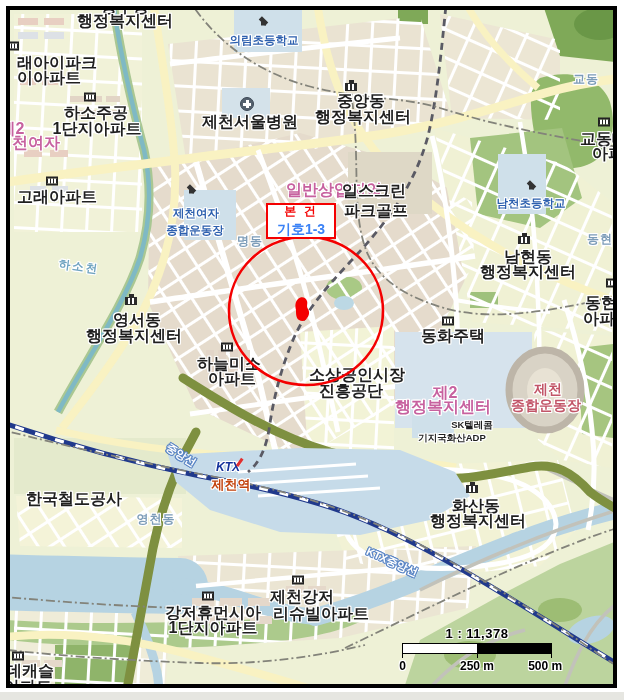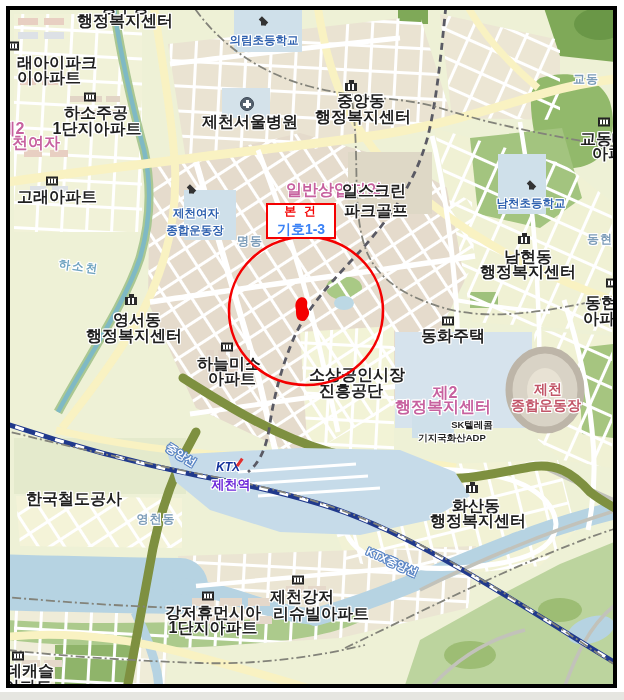--- a/index.html
+++ b/index.html
@@ -12,21 +12,21 @@
   .labels{position:absolute;left:0;top:0;width:624px;height:700px;z-index:10;}
   .lbl{position:absolute;transform:translate(-50%,-50%);white-space:nowrap;
     font-weight:bold;font-size:16px;color:#1f1f1f;line-height:1;
     text-shadow:-1px -1px 0 #fff,0 -1px 0 #fff,1px -1px 0 #fff,-1px 0 0 #fff,1px 0 0 #fff,-1px 1px 0 #fff,0 1px 0 #fff,1px 1px 0 #fff;}
   .lbl.small{font-size:9.5px;}
   .lbl.dong{color:#7c9cb8;font-size:12px;letter-spacing:1px;}
   .lbl.stream{color:#6fa3c0;font-size:11.5px;letter-spacing:2px;}
   .lbl.school{color:#2c5fae;font-size:11.5px;}
   .lbl.pink{color:#c7619f;}
   .lbl.stadium{color:#c25568;font-size:14px;}
-  .lbl.station{color:#6d28d9;font-size:13px;}
+  .lbl.station{color:#c2410c;font-size:13px;}
   .lbl.rail{color:#ffffff;font-size:11px;
     text-shadow:-1px -1px 0 #5b86c5,0 -1px 0 #5b86c5,1px -1px 0 #5b86c5,-1px 0 0 #5b86c5,1px 0 0 #5b86c5,-1px 1px 0 #5b86c5,0 1px 0 #5b86c5,1px 1px 0 #5b86c5;}
   .lbl.ktx{color:#14329b;font-style:italic;font-weight:900;font-size:12px;letter-spacing:0;}
   .lbl.ktx::after{content:"";position:absolute;right:-4px;top:0;width:9px;height:2.5px;
     background:#e03030;transform:rotate(-55deg);}
   .ico{position:absolute;transform:translate(-50%,-50%);z-index:9;}
   .ico-apt{width:12px;height:9px;border:1px solid #222;border-top:2px solid #222;border-bottom:2px solid #222;
     background:repeating-linear-gradient(90deg,#222 0 1px,#fff 1px 3px);box-sizing:border-box;}
   .ico-gov{width:12px;height:8px;border:1px solid #2a2a2a;
     background:repeating-linear-gradient(90deg,#2a2a2a 0 2px,#fff 2px 4px);box-sizing:border-box;}
@@ -332,16 +332,33 @@
   <svg class="red-overlay" width="624" height="700" viewBox="0 0 624 700">
     <ellipse cx="306" cy="311" rx="77" ry="74" fill="none" stroke="#f40000" stroke-width="2.6"></ellipse>
     <path d="M298,299 C301,296 306,297 307,301 C308,304 306,306 308,309 C310,312 309,316 307,318 C306,321 302,322 299,320 C296,318 296,314 296,310 C295,306 295,302 298,299 Z" fill="#f40000"></path>
   </svg>
 
   <div class="anno-box">
     <div class="l1">본 건</div>
     <div class="l2">기호1-3</div>
   </div>
 
+  <div class="scalebar">
+    <div class="sb-ratio">1 : 11,378</div>
+    <div class="sb-bar">
+      <div class="sb-half"></div>
+      <div class="sb-half sb-black"></div>
+    </div>
+    <div class="sb-ticks">
+          <i></i>
+          <i></i>
+          <i></i>
+        </div>
+    <div class="sb-labels">
+      <span class="t0">0</span>
+      <span class="t1">250 m</span>
+      <span class="t2">500 m</span>
+    </div>
+  </div>
 
  </div>
 </div>
 <div class="bottom-strip"></div>
 
 </body></html>

